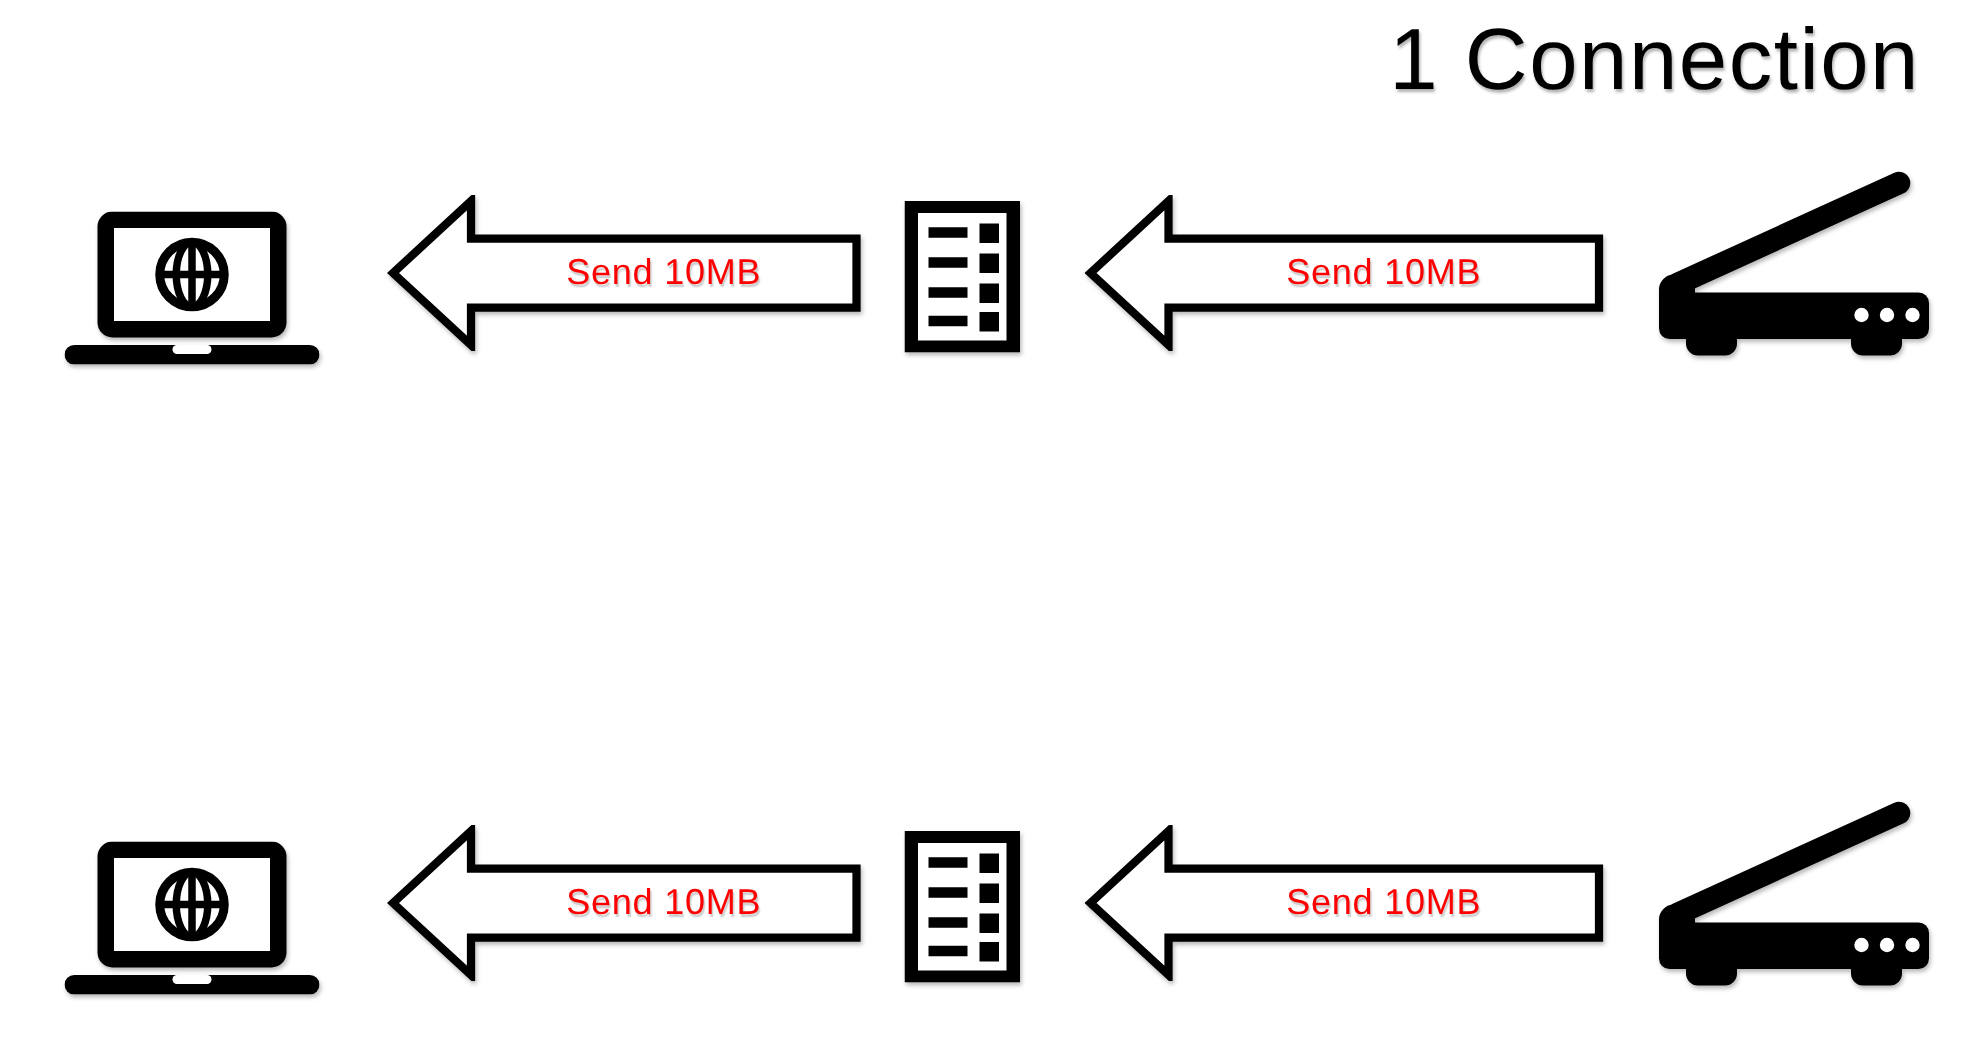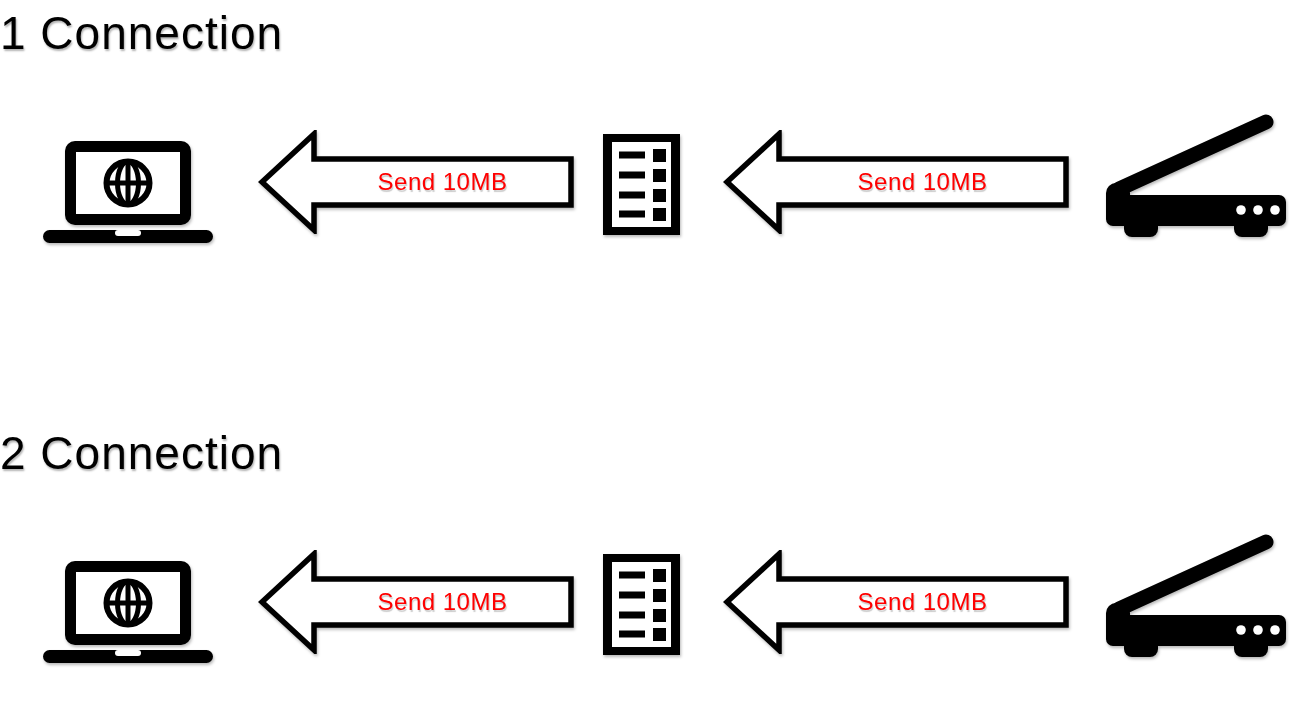--- a/index.html
+++ b/index.html
@@ -9,22 +9,22 @@
     width: 1315px; height: 703px;
     background: #ffffff;
     font-family: "Liberation Sans", sans-serif;
     position: relative;
     overflow: hidden;
   }
   .canvas { position: absolute; inset: 0; }
   .section-title {
     position: absolute;
     left: 0; width: 1280px;
-    text-align: left;
-    font-size: 46px;
+    text-align: right;
+    font-size: 58px;
     font-weight: 400;
     letter-spacing: 1px;
     color: var(--ink);
     text-shadow: 1px 2px 2px rgba(0,0,0,0.30);
     white-space: nowrap;
   }
   .node { position: absolute; }
   .node svg { display: block; filter: drop-shadow(1px 2px 1.5px rgba(0,0,0,0.28)); }
   .arrow { position: absolute; height: 104px; }
   .arrow svg { display: block; filter: drop-shadow(1px 2px 1.5px rgba(0,0,0,0.28)); }
@@ -95,21 +95,20 @@
       <rect x="128" y="102" width="34" height="22" rx="8" fill="#000"></rect>
       <rect x="0" y="82" width="180" height="31" rx="7" fill="#000"></rect>
       <rect x="0" y="70" width="24" height="43" rx="10" fill="#000"></rect>
       <line x1="13" y1="76" x2="160" y2="9" stroke="#000" stroke-width="15" stroke-linecap="round"></line>
       <circle cx="135" cy="97" r="4.8" fill="#fff"></circle>
       <circle cx="152" cy="97" r="4.8" fill="#fff"></circle>
       <circle cx="169" cy="97" r="4.8" fill="#fff"></circle>
     </svg>
   </div>
 
-  <div class="section-title" style="top:426px">2 Connection</div>
 
   <div class="node" style="left:43px; top:561px">
     <svg width="170" height="102" viewBox="0 0 170 102" xmlns="http://www.w3.org/2000/svg">
       <rect x="22" y="0" width="126" height="84" rx="10" fill="#000"></rect>
       <rect x="33" y="11" width="104" height="62" fill="#fff"></rect>
       <circle cx="85" cy="42" r="21.5" fill="none" stroke="#000" stroke-width="6"></circle>
       <ellipse cx="85" cy="42" rx="10.5" ry="21.5" fill="none" stroke="#000" stroke-width="5"></ellipse>
       <line x1="63" y1="42" x2="107" y2="42" stroke="#000" stroke-width="5"></line>
       <line x1="85" y1="20" x2="85" y2="64" stroke="#000" stroke-width="5"></line>
       <rect x="0" y="89" width="170" height="13" rx="6.5" fill="#000"></rect>

